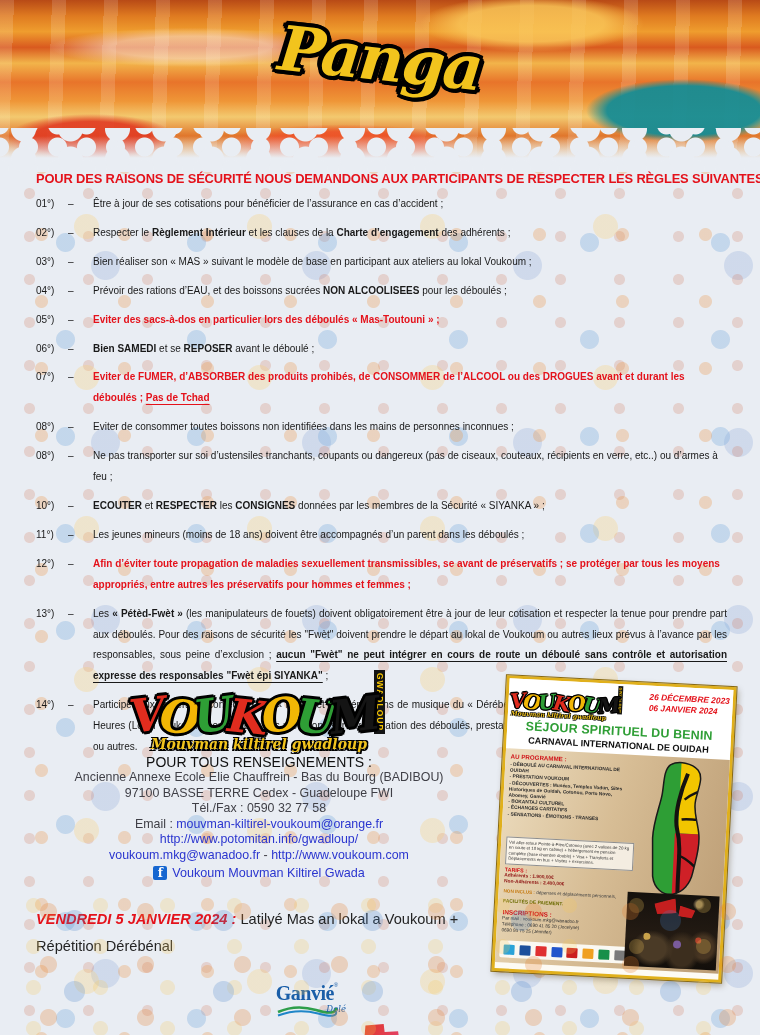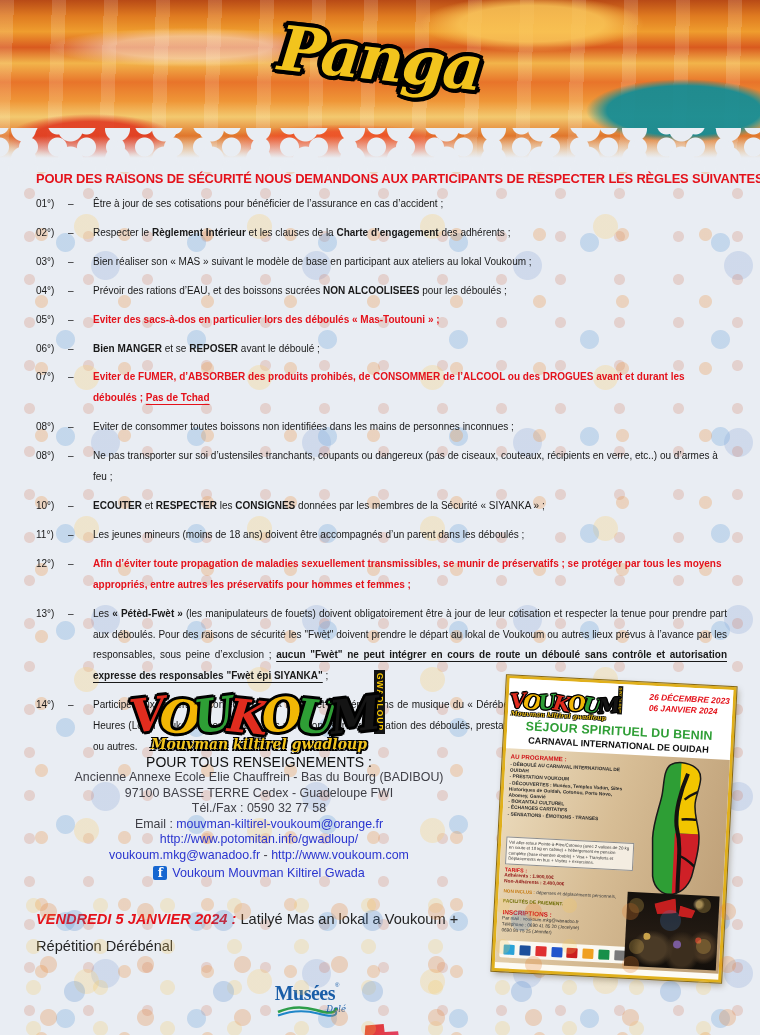--- a/index.html
+++ b/index.html
@@ -192,21 +192,21 @@
           <span class="rule-text"><span>Prévoir des rations d’EAU, et des boissons sucrées </span><span class="seg-b">NON ALCOOLISEES</span><span> pour les déboulés ;</span></span>
         </div>
         <div class="rule-item">
           <span class="rule-num">05°)</span>
           <span class="rule-dash">–</span>
           <span class="rule-text"><span class="seg-b seg-red">Eviter des sacs-à-dos en particulier lors des déboulés « Mas-Toutouni » ;</span></span>
         </div>
         <div class="rule-item">
           <span class="rule-num">06°)</span>
           <span class="rule-dash">–</span>
-          <span class="rule-text"><span class="seg-b">Bien MANGER</span><span> et se </span><span class="seg-b">REPOSER</span><span> avant le déboulé ;</span></span>
+          <span class="rule-text"><span class="seg-b">Bien SAMEDI</span><span> et se </span><span class="seg-b">REPOSER</span><span> avant le déboulé ;</span></span>
         </div>
         <div class="rule-item">
           <span class="rule-num">07°)</span>
           <span class="rule-dash">–</span>
           <span class="rule-text"><span class="seg-b seg-red">Eviter de FUMER, d’ABSORBER des produits prohibés, de CONSOMMER de l’ALCOOL ou des DROGUES avant et durant les déboulés ; </span><span class="seg-b seg-u seg-red">Pas de Tchad</span></span>
         </div>
         <div class="rule-item">
           <span class="rule-num">08°)</span>
           <span class="rule-dash">–</span>
           <span class="rule-text"><span>Eviter de consommer toutes boissons non identifiées dans les mains de personnes inconnues ;</span></span>
@@ -222,21 +222,21 @@
           <span class="rule-text"><span class="seg-b">ECOUTER</span><span> et </span><span class="seg-b">RESPECTER</span><span>  les </span><span class="seg-b">CONSIGNES</span><span> données par les membres de la Sécurité « SIYANKA » ;</span></span>
         </div>
         <div class="rule-item">
           <span class="rule-num">11°)</span>
           <span class="rule-dash">–</span>
           <span class="rule-text"><span>Les jeunes mineurs (moins de 18 ans) doivent  être  accompagnés d’un parent dans  les  déboulés ;</span></span>
         </div>
         <div class="rule-item">
           <span class="rule-num">12°)</span>
           <span class="rule-dash">–</span>
-          <span class="rule-text"><span class="seg-b seg-red">Afin d’éviter toute propagation de maladies sexuellement transmissibles,  se  munir de  préservatifs ; se protéger par tous les moyens appropriés, entre autres les préservatifs pour hommes et femmes ;</span></span>
+          <span class="rule-text"><span class="seg-b seg-red">Afin d’éviter toute propagation de maladies sexuellement transmissibles,  se  avant de  préservatifs ; se protéger par tous les moyens appropriés, entre autres les préservatifs pour hommes et femmes ;</span></span>
         </div>
         <div class="rule-item">
           <span class="rule-num">13°)</span>
           <span class="rule-dash">–</span>
           <span class="rule-text justify"><span>Les </span><span class="seg-b">« Pétèd-Fwèt »</span><span> (les manipulateurs de fouets) doivent obligatoirement être à jour de leur cotisation et respecter la tenue pour prendre part aux  déboulés. Pour  des  raisons  de  sécurité les "Fwèt" doivent prendre le départ au lokal de Voukoum ou autres lieux prévus à l’avance par les responsables, sous peine  d’exclusion ; </span><span class="seg-b seg-u">aucun "Fwèt" ne peut intégrer en cours de route un  déboulé  sans  contrôle  et  autorisation expresse  des  responsables "Fwèt épi SIYANKA"</span><span> ;</span></span>
         </div>
         <div class="rule-item">
           <span class="rule-num">14°)</span>
           <span class="rule-dash">–</span>
           <span class="rule-text justify"><span>Participer aux ateliers de confection des « Mas »  et  aux répétitions de musique du « Dérébénal» et venir aux réunions du  MARDI SOIR  à 20 Heures  (Lokal Voukoum) pour  obtenir  des  précisions  sur l’organisation des déboulés,  prestations  et  déplacements de Voukoum en communes ou autres.</span></span>
@@ -354,21 +354,21 @@
         <div class="dot" style="left:70px;top:42px;width:6px;height:6px;background:#b4442c;"></div>
       </div>
     </div>
   </div>
 
   <div class="schedule" id="schedule">
       <div class="schedule-line"><span class="schedule-label">VENDREDI 5 JANVIER 2024 :</span><span> Latilyé Mas an lokal a Voukoum + Répétition Dérébénal</span></div>
     </div>
 
   <div class="capes">
-    <span class="capes-name">Musées</span><span class="capes-reg">®</span>
+    <span class="capes-name">Ganvié</span><span class="capes-reg">®</span>
     <svg width="62" height="14" viewBox="0 0 62 14" style="display:block;margin:-2px auto 0;">
       <path d="M2,9 Q20,1 40,7 T60,5" stroke="#2e9e4a" fill="none" stroke-width="2.6"></path>
       <path d="M2,12.5 Q22,5 42,10.5 T60,8.5" stroke="#1f86c8" fill="none" stroke-width="2"></path>
     </svg>
     <span class="capes-sub">Dolé</span>
   </div>
   <div class="page-badge">
     <span>03</span>
   </div>
 

